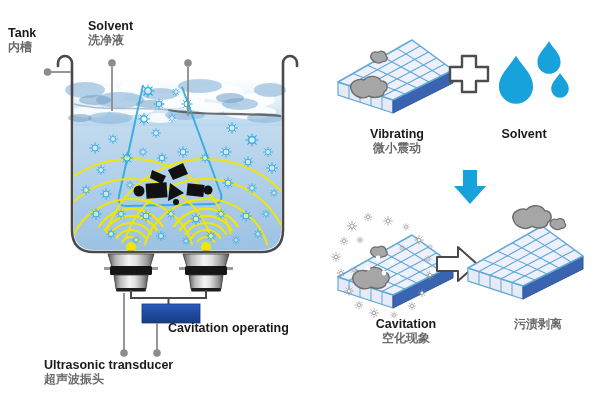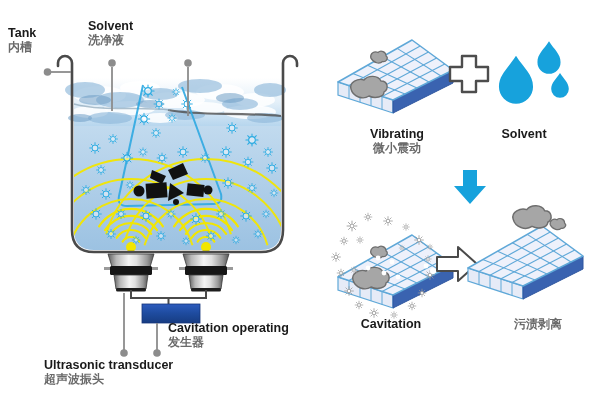--- a/index.html
+++ b/index.html
@@ -337,33 +337,33 @@
   <div class="lbl" style="left:8px;top:26px">
     <span>Tank</span>
     <span class="zh">内槽</span>
   </div>
   <div class="lbl" style="left:88px;top:19px">
     <span>Solvent</span>
     <span class="zh">洗净液</span>
   </div>
   <div class="lbl" style="left:168px;top:321px">
     <span>Cavitation operating</span>
-    <span class="zh">发生器</span>
   </div>
   <div class="lbl ctr" style="left:337px;top:127px;width:120px">
     <span>Vibrating</span>
     <span class="zh">微小震动</span>
   </div>
 
   <div class="lbl" style="left:44px;top:358px">
     <span>Ultrasonic transducer</span>
     <span class="zh">超声波振头</span>
   </div>
   <div class="lbl ctr" style="left:464px;top:127px;width:120px">
     <span>Solvent</span>
   </div>
-  <div class="lbl ctr" style="left:331px;top:317px;width:120px">
+  <div class="lbl ctr" style="left:346px;top:317px;width:120px">
     <span>Cavitation</span>
+    <span class="zh">空化现象</span>
   </div>
   <div class="lbl ctr" style="left:463px;top:317px;width:150px">
     <span class="zh">污渍剥离</span>
   </div>
 </div>
 
 </body></html>

